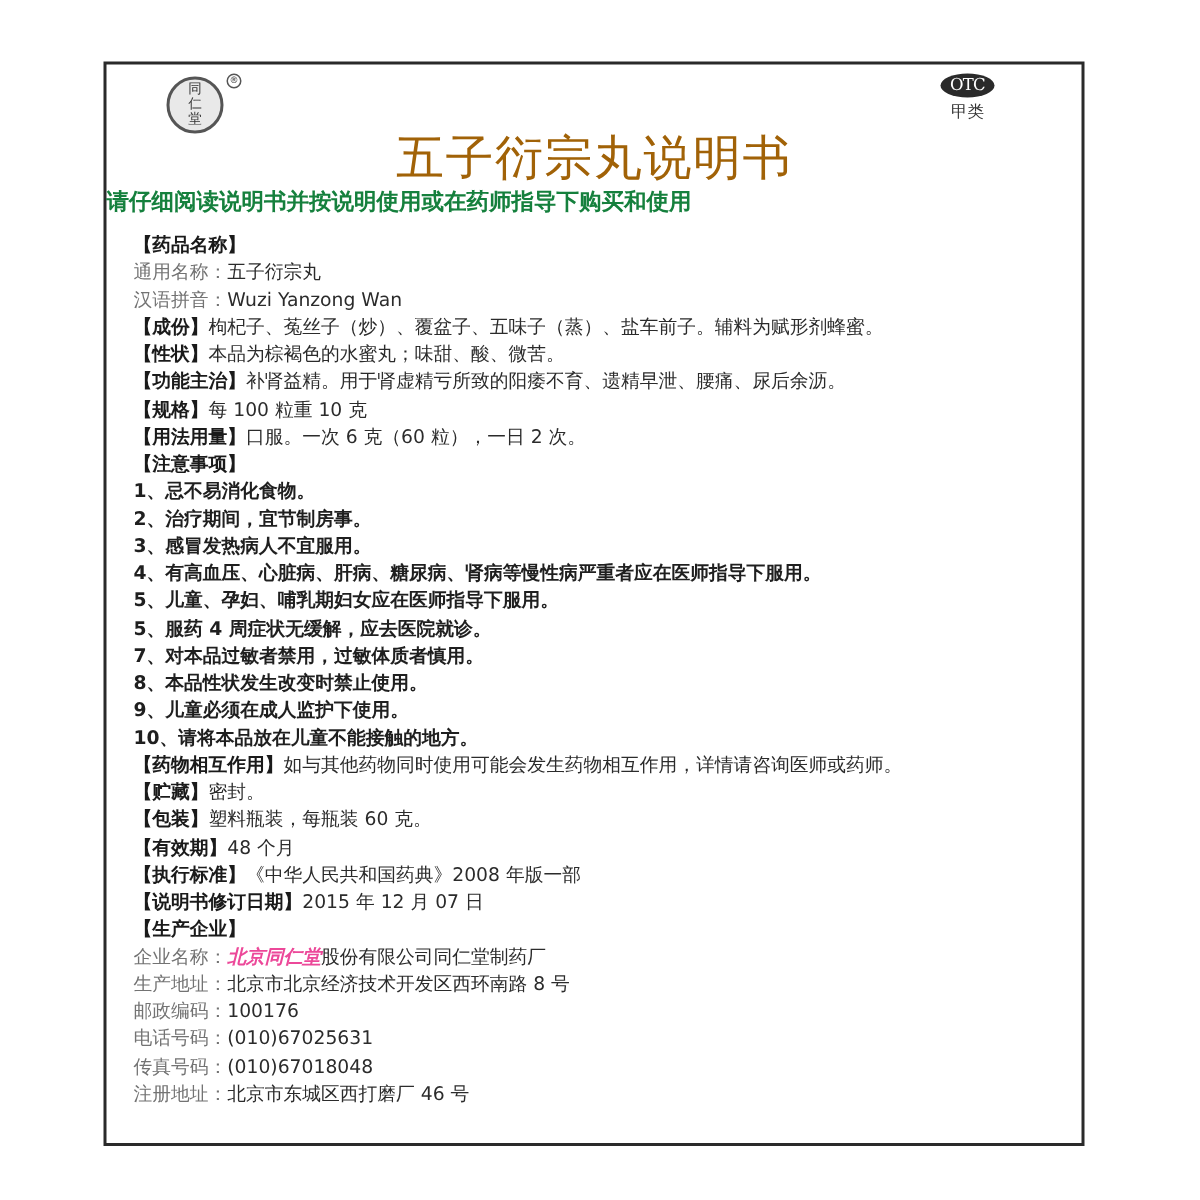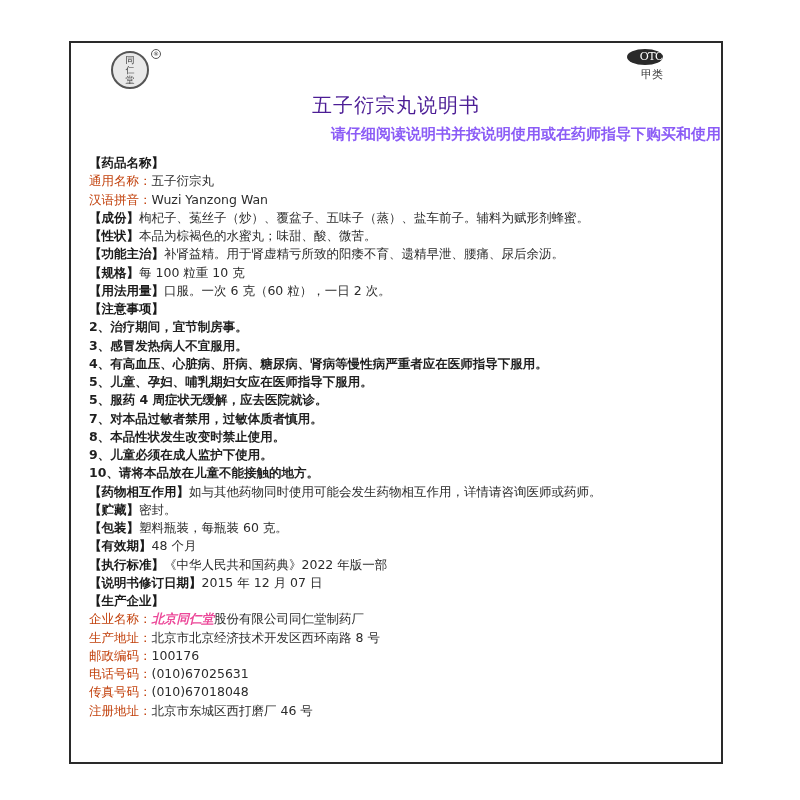--- a/index.html
+++ b/index.html
@@ -6,33 +6,33 @@
   body { width: 800px; height: 800px; position: relative; overflow: hidden;
          font-family: "DejaVu Sans", "Liberation Sans", sans-serif; color: #1c1c1c; }
   .frame { position: absolute; left: 69px; top: 41px; width: 650px; height: 719px;
            border: 2px solid #2a2a2a; box-sizing: content-box; background: #fff; }
   .logo { position: absolute; left: 40px; top: 8px; width: 38px; height: 38px; border-radius: 50%;
           border: 2px solid #555; background: #e9e9e9; box-sizing: border-box;
           display: flex; flex-direction: column; align-items: center; justify-content: center;
           font-size: 9px; line-height: 10px; color: #333; font-family: "DejaVu Serif", serif; }
   .logo-reg { position: absolute; left: 80px; top: 6px; width: 8px; height: 8px; border: 1px solid #555;
               border-radius: 50%; font-size: 6px; line-height: 8px; text-align: center; color: #333; }
-  .otc { position: absolute; right: 58px; top: 6px; text-align: right; }
+  .otc { position: absolute; right: 58px; top: 6px; text-align: center; }
   .otc-badge { width: 36px; height: 16px; border-radius: 50%; background: #2a2a2a; color: #fff;
                font-family: "DejaVu Serif", serif; font-size: 11px; line-height: 16px; letter-spacing: -0.5px; }
   .otc-class { font-size: 11px; color: #333; margin-top: 2px; }
   .title { position: absolute; left: 0; right: 0; top: 44px; text-align: center;
-           font-size: 20px; line-height: 36px; color: #4c1d95; letter-spacing: 1px; }
-  .subtitle { position: absolute; left: 0; right: 0; top: 82px; text-align: right;
-              font-size: 15px; font-weight: bold; color: #8b5cf6; }
+           font-size: 32px; line-height: 36px; color: #a16207; letter-spacing: 1px; }
+  .subtitle { position: absolute; left: 0; right: 0; top: 82px; text-align: left;
+              font-size: 15px; font-weight: bold; color: #15803d; }
   .body { position: absolute; left: 18px; top: 111px; right: 10px; font-size: 12.5px; }
   .line { height: 18.25px; line-height: 18.25px; white-space: nowrap; color: #2b2b2b; }
   .h { font-weight: bold; color: #1a1a1a; }
   .num { font-weight: bold; color: #1f1f1f; }
-  .lbl { color: #c2410c; text-align: center; }
+  .lbl { color: #737373; text-align: center; }
   .brand { font-family: "DejaVu Serif", serif; font-style: italic; font-weight: bold; color: #ec4899; }
 </style>
 </head>
 <body>
 
 <div class="frame">
 
   <div class="logo">
     <span>同</span>
     <span>仁</span>
@@ -51,34 +51,35 @@
   <div class="body">
     <div class="line"><span class="h">【药品名称】</span></div>
     <div class="line"><span class="lbl">通用名称：</span><span>五子衍宗丸</span></div>
     <div class="line"><span class="lbl">汉语拼音：</span><span>Wuzi Yanzong Wan</span></div>
     <div class="line"><span class="h">【成份】</span><span>枸杞子、菟丝子（炒）、覆盆子、五味子（蒸）、盐车前子。辅料为赋形剂蜂蜜。</span></div>
     <div class="line"><span class="h">【性状】</span><span>本品为棕褐色的水蜜丸；味甜、酸、微苦。</span></div>
     <div class="line"><span class="h">【功能主治】</span><span>补肾益精。用于肾虚精亏所致的阳痿不育、遗精早泄、腰痛、尿后余沥。</span></div>
     <div class="line"><span class="h">【规格】</span><span>每 100 粒重 10 克</span></div>
     <div class="line"><span class="h">【用法用量】</span><span>口服。一次 6 克（60 粒），一日 2 次。</span></div>
     <div class="line"><span class="h">【注意事项】</span></div>
+    <div class="line num">1、忌不易消化食物。</div>
     <div class="line num">2、治疗期间，宜节制房事。</div>
     <div class="line num">3、感冒发热病人不宜服用。</div>
     <div class="line num">4、有高血压、心脏病、肝病、糖尿病、肾病等慢性病严重者应在医师指导下服用。</div>
     <div class="line num">5、儿童、孕妇、哺乳期妇女应在医师指导下服用。</div>
     <div class="line num">5、服药 4 周症状无缓解，应去医院就诊。</div>
     <div class="line num">7、对本品过敏者禁用，过敏体质者慎用。</div>
     <div class="line num">8、本品性状发生改变时禁止使用。</div>
     <div class="line num">9、儿童必须在成人监护下使用。</div>
     <div class="line num">10、请将本品放在儿童不能接触的地方。</div>
     <div class="line"><span class="h">【药物相互作用】</span><span>如与其他药物同时使用可能会发生药物相互作用，详情请咨询医师或药师。</span></div>
     <div class="line"><span class="h">【贮藏】</span><span>密封。</span></div>
     <div class="line"><span class="h">【包装】</span><span>塑料瓶装，每瓶装 60 克。</span></div>
     <div class="line"><span class="h">【有效期】</span><span>48 个月</span></div>
-    <div class="line"><span class="h">【执行标准】</span><span>《中华人民共和国药典》2022 年版一部</span></div>
+    <div class="line"><span class="h">【执行标准】</span><span>《中华人民共和国药典》2008 年版一部</span></div>
     <div class="line"><span class="h">【说明书修订日期】</span><span>2015 年 12 月 07 日</span></div>
     <div class="line"><span class="h">【生产企业】</span></div>
     <div class="line"><span class="lbl">企业名称：</span><span class="brand">北京同仁堂</span><span>股份有限公司同仁堂制药厂</span></div>
     <div class="line"><span class="lbl">生产地址：</span><span>北京市北京经济技术开发区西环南路 8 号</span></div>
     <div class="line"><span class="lbl">邮政编码：</span><span>100176</span></div>
     <div class="line"><span class="lbl">电话号码：</span><span>(010)67025631</span></div>
     <div class="line"><span class="lbl">传真号码：</span><span>(010)67018048</span></div>
     <div class="line"><span class="lbl">注册地址：</span><span>北京市东城区西打磨厂 46 号</span></div>
 
   </div>

